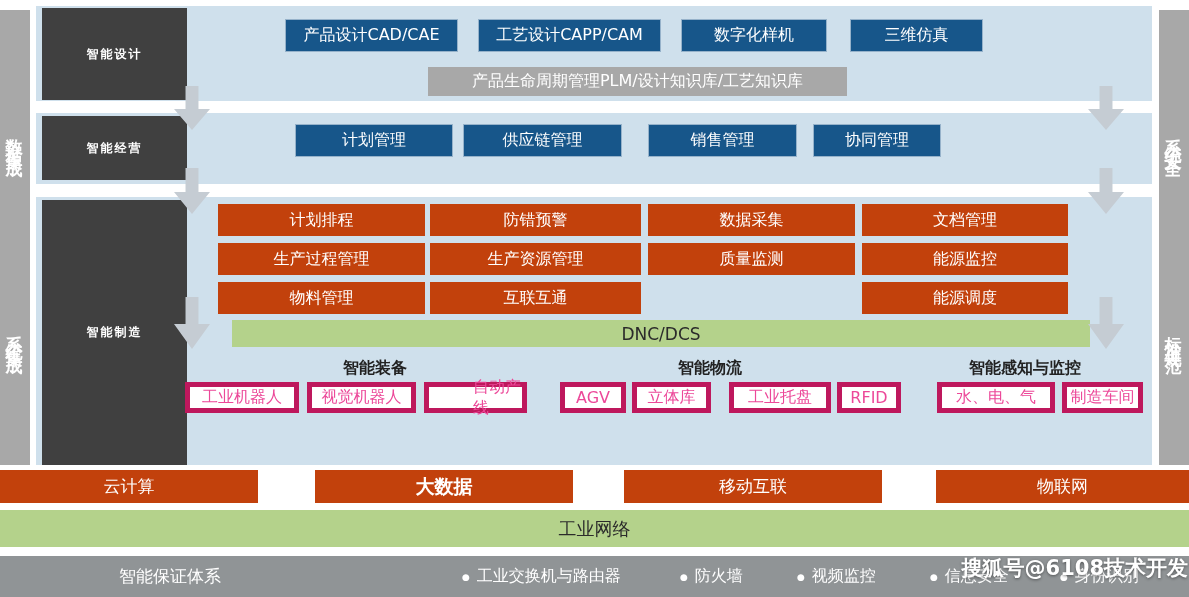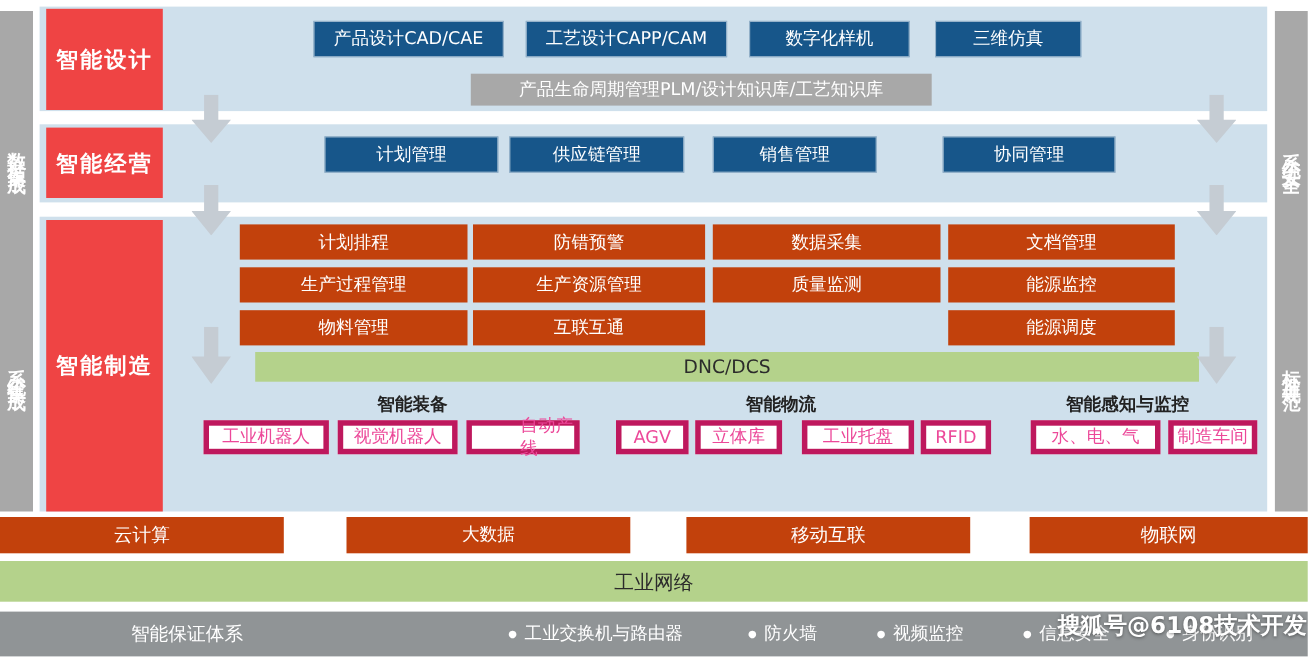--- a/index.html
+++ b/index.html
@@ -11,23 +11,23 @@
   .rail{
     position:absolute;top:10px;width:30px;height:455px;background:#a8a8a8;
     display:flex;flex-direction:column;align-items:center;justify-content:space-around;
     padding:30px 0;box-sizing:border-box;
   }
   .rail-text{
     writing-mode:vertical-rl;color:#ffffff;font-size:17px;font-weight:bold;
     letter-spacing:7px;white-space:nowrap;
   }
   .sideblock{
-    position:absolute;left:42px;width:106px;background:#ef4444;
+    position:absolute;left:42px;width:145px;background:#404040;
     display:flex;align-items:center;justify-content:center;
-    color:#ffffff;font-size:20px;font-weight:bold;letter-spacing:2px;
+    color:#ffffff;font-size:12px;font-weight:bold;letter-spacing:2px;
   }
   .btn{
     position:absolute;height:33px;background:#17568a;color:#ffffff;
     display:flex;align-items:center;justify-content:center;font-size:16px;
     box-sizing:border-box;border:1px solid rgba(255,255,255,.55);
   }
   .gridbox{
     position:absolute;height:32px;background:#c2410c;color:#ffffff;
     display:flex;align-items:center;justify-content:center;font-size:16px;
   }
@@ -101,21 +101,21 @@
   <div class="btn" style="left:285px;top:19px;width:173px;">产品设计CAD/CAE</div>
   <div class="btn" style="left:478px;top:19px;width:183px;">工艺设计CAPP/CAM</div>
   <div class="btn" style="left:681px;top:19px;width:146px;">数字化样机</div>
   <div class="btn" style="left:850px;top:19px;width:133px;">三维仿真</div>
 
   <div class="graybar" style="left:428px;top:67px;width:419px;height:29px;">产品生命周期管理PLM/设计知识库/工艺知识库</div>
 
   <div class="btn" style="left:295px;top:124px;width:158px;">计划管理</div>
   <div class="btn" style="left:463px;top:124px;width:159px;">供应链管理</div>
   <div class="btn" style="left:648px;top:124px;width:149px;">销售管理</div>
-  <div class="btn" style="left:813px;top:124px;width:157px;margin-left:44px;">协同管理</div>
+  <div class="btn" style="left:813px;top:124px;width:128px;">协同管理</div>
 
   <div class="gridbox" style="left:218px;top:204px;width:207px;">计划排程</div>
   <div class="gridbox" style="left:430px;top:204px;width:211px;">防错预警</div>
   <div class="gridbox" style="left:648px;top:204px;width:207px;">数据采集</div>
   <div class="gridbox" style="left:862px;top:204px;width:206px;">文档管理</div>
 
   <div class="gridbox" style="left:218px;top:243px;width:207px;">生产过程管理</div>
   <div class="gridbox" style="left:430px;top:243px;width:211px;">生产资源管理</div>
   <div class="gridbox" style="left:648px;top:243px;width:207px;">质量监测</div>
   <div class="gridbox" style="left:862px;top:243px;width:206px;">能源监控</div>
@@ -141,21 +141,21 @@
   <div class="wbox" style="left:1062px;width:81px;">制造车间</div>
 
   <div class="arrow" style="left:174px;top:86px;height:44px;"></div>
   <div class="arrow" style="left:174px;top:168px;height:46px;"></div>
   <div class="arrow" style="left:174px;top:297px;height:52px;"></div>
   <div class="arrow" style="left:1088px;top:86px;height:44px;"></div>
   <div class="arrow" style="left:1088px;top:168px;height:46px;"></div>
   <div class="arrow" style="left:1088px;top:297px;height:52px;"></div>
 
   <div class="gridbox" style="left:0;top:470px;width:258px;height:33px;font-size:17px;">云计算</div>
-  <div class="gridbox" style="left:315px;top:470px;width:258px;height:33px;font-size:16px;">大数据</div>
+  <div class="gridbox" style="left:315px;top:470px;width:258px;height:33px;font-size:19px;font-weight:bold;">大数据</div>
   <div class="gridbox" style="left:624px;top:470px;width:258px;height:33px;font-size:17px;">移动互联</div>
   <div class="gridbox" style="left:936px;top:470px;width:253px;height:33px;font-size:17px;">物联网</div>
 
   <div class="greenbar" style="left:0;top:510px;width:1189px;height:37px;font-size:18px;">工业网络</div>
 
   <div class="assurebar">
     <div class="assure-label">智能保证体系</div>
     <div class="assure-item" style="left:462px;">
       <span class="dot">●</span>
         <span>工业交换机与路由器</span>

